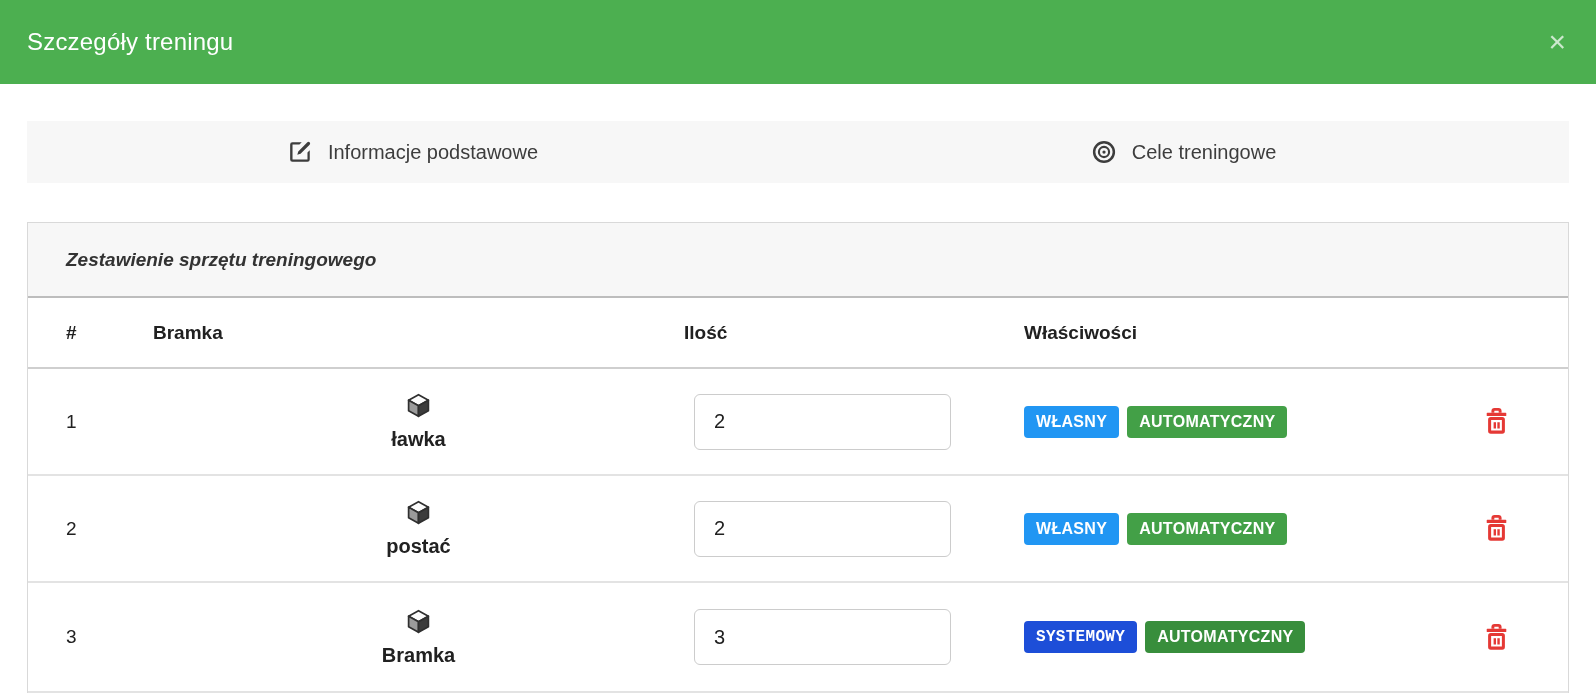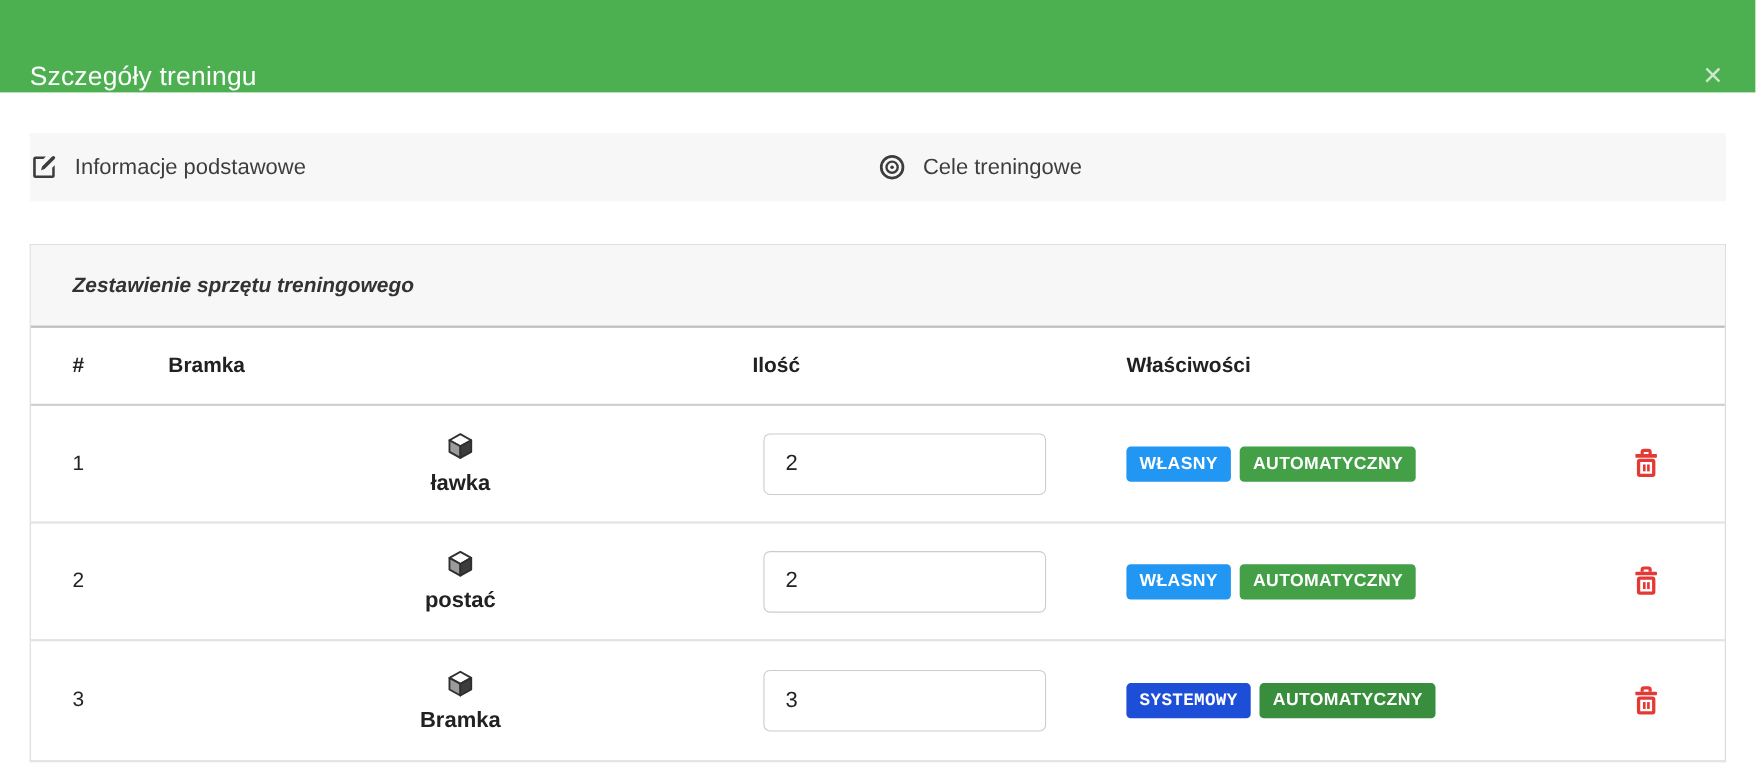--- a/index.html
+++ b/index.html
@@ -7,21 +7,21 @@
   body {
     font-family: "Liberation Sans", sans-serif;
     background: #fff;
     color: #212121;
   }
 
   
   .modal-header {
     height: 84px;
     display: flex;
-    align-items: flex-end;
+    align-items: center;
     justify-content: space-between;
     padding: 0 30px 0 27px;
   }
   .modal-title {
     color: #fff;
     font-size: 24px;
     font-weight: 500;
     letter-spacing: .2px;
   }
   .close-btn {
@@ -38,21 +38,21 @@
   
   .content { padding: 37px 27px 0; }
 
   
   .tab-bar { display: flex; }
   .tab {
     flex: 1;
     height: 62px;
     display: flex;
     align-items: center;
-    justify-content: flex-start;
+    justify-content: center;
     gap: 15px;
     background: #f7f7f7;
     color: #3d3d3d;
     font-size: 20px;
     cursor: pointer;
   }
   .tab .tab-icon { display: flex; }
   .tab.active { color: #fff; border-radius: 6px; }
 
   

